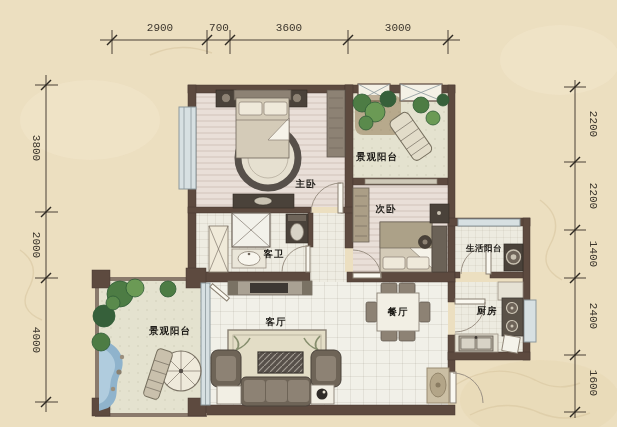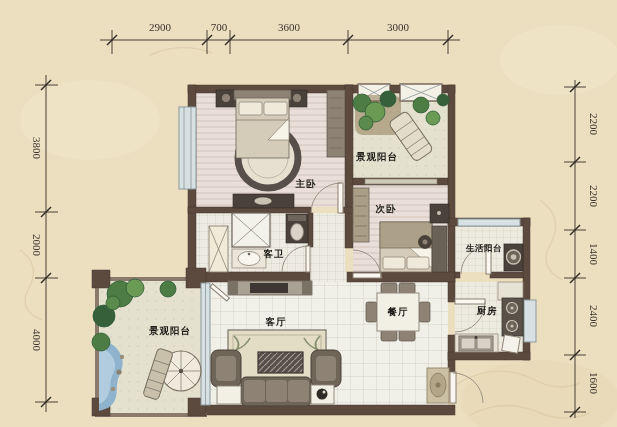--- a/index.html
+++ b/index.html
@@ -1,17 +1,17 @@
 <!DOCTYPE html>
 <html><head>
 <meta charset="utf-8">
 <style>
   html,body{margin:0;padding:0;background:#c9c2b2;}
   .stage{position:relative;width:617px;height:427px;overflow:hidden;
-         font-family:Liberation Serif, serif;background:#ecdfc0;}
+         font-family:Liberation Mono, monospace;background:#ecdfc0;}
   svg{display:block;}
   
   .wall{fill:#5d4a3f;stroke:#473a30;stroke-width:.5;}
   .rail{fill:#8a7a6c;}
   .winGlass{fill:#d7e0e2;stroke:#8b989c;stroke-width:1;}
   .winBox{fill:#f4f1e6;stroke:#5d4a3f;stroke-width:1.2;}
   .winLine{stroke:#8b989c;stroke-width:.8;fill:none;}
   .slider{fill:#cfc9b8;stroke:#8a8072;stroke-width:.7;}
   
   .leaf{fill:#faf8f0;stroke:#8a8072;stroke-width:1;}

